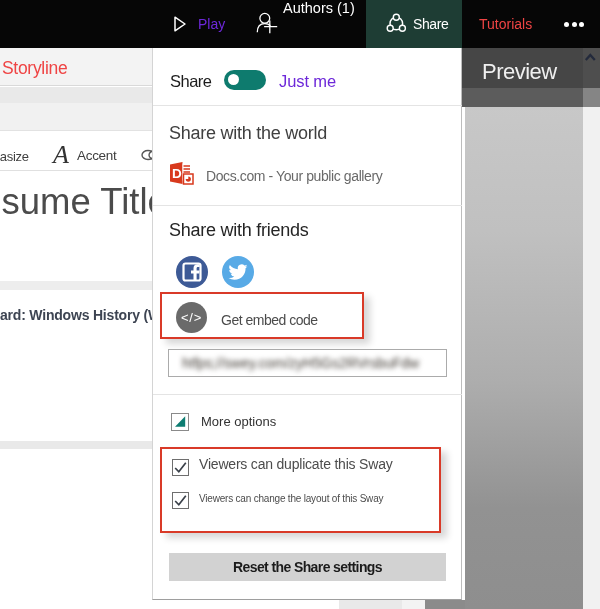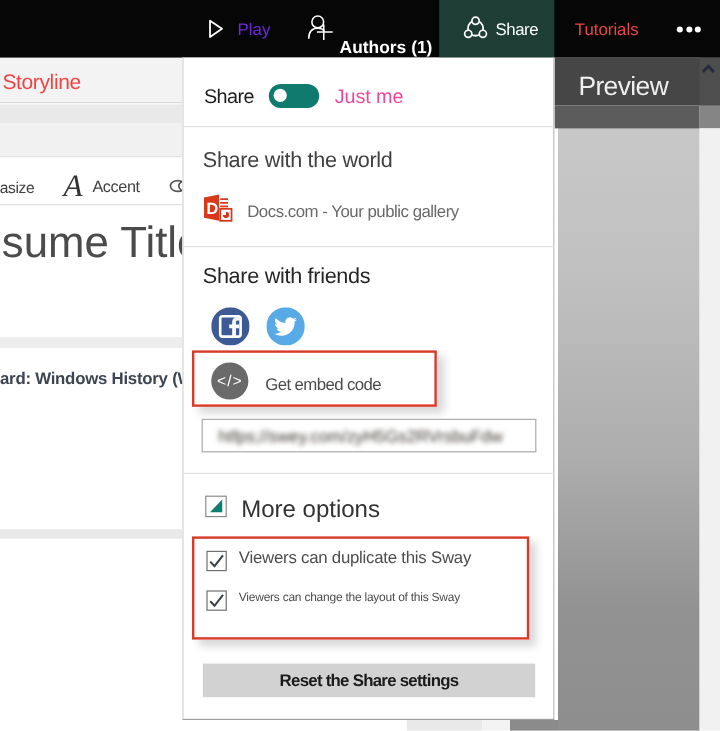--- a/index.html
+++ b/index.html
@@ -58,40 +58,40 @@
 <svg class="abs" style="left:173px;top:15px;" width="14" height="18" viewBox="0 0 14 18">
   <path d="M2 2.2 L12 9 L2 15.8 Z" fill="none" stroke="#fff" stroke-width="1.5" stroke-linejoin="round"></path>
 </svg>
 <div class="abs" style="left:198px;top:16px;font-size:14px;color:#6d28d9;">Play</div>
 
 <svg class="abs" style="left:254px;top:7px;" width="24" height="27" viewBox="0 0 24 27">
   <circle cx="10.8" cy="11.3" r="4.9" fill="none" stroke="#fff" stroke-width="1.3"></circle>
   <path d="M3.3 25.2 C3.3 19.2 6.5 16.6 10.8 16.6 C13.2 16.6 15.1 17.4 16.4 18.8" fill="none" stroke="#fff" stroke-width="1.3"></path>
   <path d="M10.1 19.7 H23.2 M15.8 13.5 V26.3" fill="none" stroke="#fff" stroke-width="1.3"></path>
 </svg>
-<div class="abs" style="left:283px;top:32px;font-size:14.5px;color:#fff;font-weight:bold;">Authors (1)</div>
+<div class="abs" style="left:283px;top:0;font-size:14.5px;color:#fff;">Authors (1)</div>
 
 <svg class="abs" style="left:385px;top:12px;" width="22" height="22" viewBox="0 0 22 22">
   <circle cx="11.3" cy="11.5" r="6.3" fill="none" stroke="#fff" stroke-width="1.5"></circle>
   <circle cx="11.3" cy="5.3" r="3" fill="#1e3d34" stroke="#fff" stroke-width="1.4"></circle>
   <circle cx="5.2" cy="16.2" r="3" fill="#1e3d34" stroke="#fff" stroke-width="1.4"></circle>
   <circle cx="17.4" cy="16.2" r="3" fill="#1e3d34" stroke="#fff" stroke-width="1.4"></circle>
 </svg>
 <div class="abs" style="left:413px;top:16px;font-size:14px;letter-spacing:-0.4px;color:#fff;">Share</div>
 <div class="abs" style="left:479px;top:16px;font-size:14px;color:#ef4444;">Tutorials</div>
 <div class="abs" style="left:564px;top:22px;width:5px;height:5px;border-radius:50%;background:#fff;"></div>
 <div class="abs" style="left:571.5px;top:22px;width:5px;height:5px;border-radius:50%;background:#fff;"></div>
 <div class="abs" style="left:579px;top:22px;width:5px;height:5px;border-radius:50%;background:#fff;"></div>
 
 <div class="abs" id="panel" style="left:152px;top:48px;width:310px;height:552px;background:#fff;border-left:1px solid #d4d4d4;border-right:1px solid #bdbdbd;border-bottom:1px solid #9e9e9e;"></div>
 
 <div class="abs" style="left:170px;top:72px;font-size:16.5px;letter-spacing:-0.5px;color:#1c1c1c;">Share</div>
 <div class="abs" style="left:224px;top:70px;width:42px;height:20px;border-radius:10px;background:#0e7b6e;"></div>
 <div class="abs" style="left:228px;top:74px;width:11px;height:11px;border-radius:50%;background:#fff;"></div>
-<div class="abs" style="left:279px;top:72px;font-size:16.5px;letter-spacing:-0.1px;color:#ec4899;text-align:center;">Just me</div>
+<div class="abs" style="left:279px;top:72px;font-size:16.5px;letter-spacing:-0.1px;color:#6d28d9;text-align:center;">Just me</div>
 <div class="abs" style="left:153px;top:105px;width:309px;height:1px;background:#e4e4e4;"></div>
 
 <div class="abs" style="left:169px;top:123px;font-size:18px;letter-spacing:-0.25px;color:#404040;">Share with the world</div>
 
 <svg class="abs" style="left:166px;top:159px;" width="28" height="28" viewBox="0 0 28 28">
   <path d="M4 5.5 L16.5 3 L16.5 25 L4 22.5 Z" fill="#d8391d"></path>
   <rect x="16.5" y="4.5" width="8.5" height="17" fill="#fff"></rect>
   <path d="M17.5 7 h6.5 M17.5 10 h6.5 M17.5 13 h6.5" stroke="#d8391d" stroke-width="1.5"></path>
   <rect x="17.5" y="15" width="9.5" height="10" fill="#fff" stroke="#d8391d" stroke-width="1.5"></rect>
   <path d="M22.3 17.5 a2.6 2.6 0 1 1 -2.6 2.6 l2.6 0 Z" fill="#d8391d"></path>
@@ -120,21 +120,21 @@
 <div class="abs" style="left:168px;top:349px;width:279px;height:28px;border:1px solid #ababab;background:#fff;overflow:hidden;">
   <div style="position:absolute;left:13px;top:5px;font-size:14px;color:#3e3831;filter:blur(2.4px);white-space:nowrap;">htfps;//swey.com/zyH5Gs2RVrsbuFdw</div>
 </div>
 
 <div class="abs" style="left:153px;top:394px;width:309px;height:1px;background:#e4e4e4;"></div>
 
 <div class="abs" style="left:171px;top:413px;width:18px;height:18px;border:1.6px solid #8a8a8a;"></div>
 <svg class="abs" style="left:171px;top:413px;" width="18" height="18" viewBox="0 0 18 18">
   <path d="M4 13.8 L14.2 13.8 L14.2 3.2 Z" fill="#0e7d72"></path>
 </svg>
-<div class="abs" style="left:201px;top:414px;font-size:20px;color:#323232;">More options</div>
+<div class="abs" style="left:201px;top:414px;font-size:13px;color:#323232;">More options</div>
 
 <div class="abs" style="left:160px;top:447px;width:281px;height:86px;border:2px solid #d93a28;box-shadow:6px 5px 7px rgba(0,0,0,0.16);"></div>
 <div class="abs" style="left:172px;top:459px;width:17px;height:17px;border:1.5px solid #6e6e6e;"></div>
 <svg class="abs" style="left:172px;top:459px;" width="17" height="17" viewBox="0 0 17 17">
   <path d="M3.2 9 L6.8 12.8 L13.8 3.8" fill="none" stroke="#3a4049" stroke-width="1.7"></path>
 </svg>
 <div class="abs" style="left:199px;top:456px;font-size:14px;letter-spacing:-0.2px;color:#4c4c4c;text-align:right;">Viewers can duplicate this Sway</div>
 <div class="abs" style="left:172px;top:492px;width:17px;height:17px;border:1.5px solid #6e6e6e;"></div>
 <svg class="abs" style="left:172px;top:492px;" width="17" height="17" viewBox="0 0 17 17">
   <path d="M3.2 9 L6.8 12.8 L13.8 3.8" fill="none" stroke="#3a4049" stroke-width="1.7"></path>

